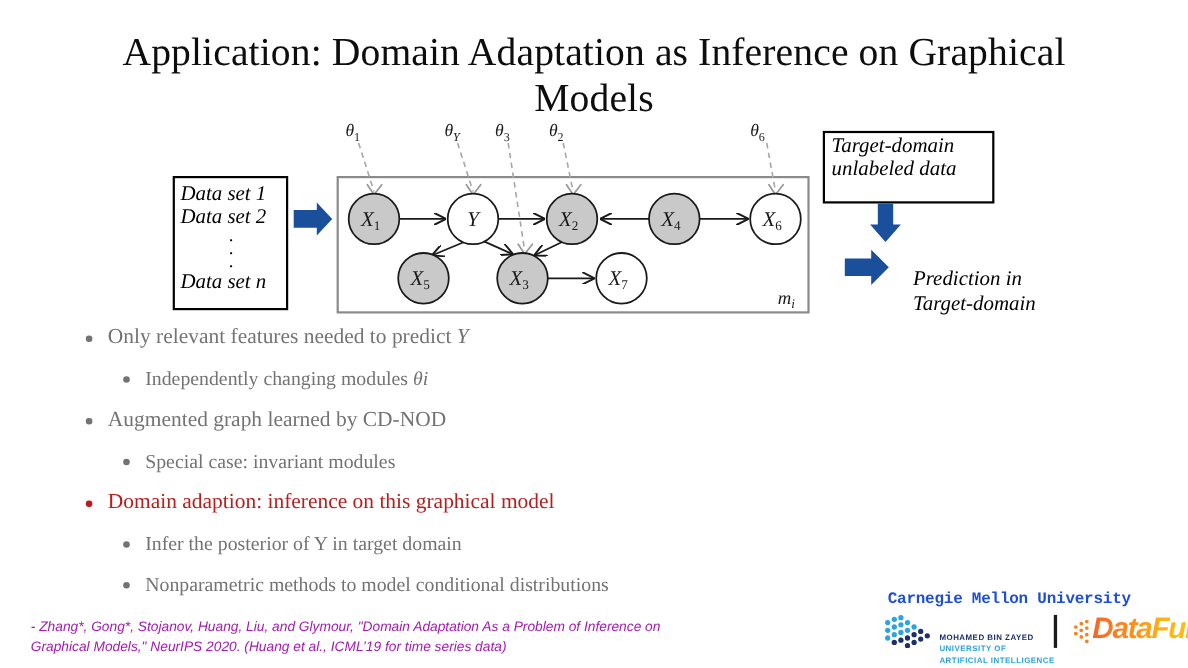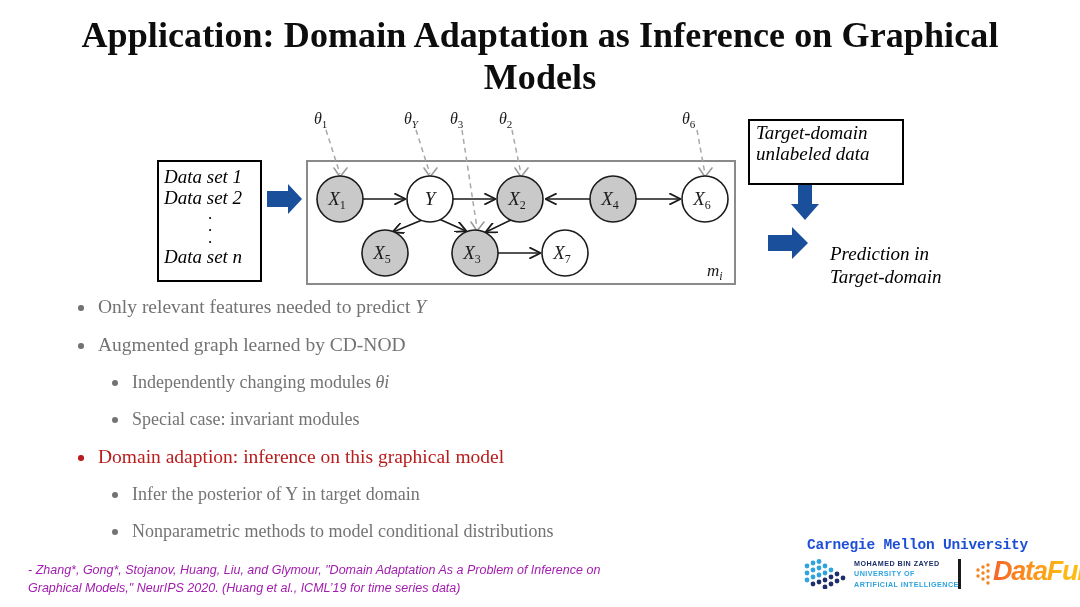--- a/index.html
+++ b/index.html
@@ -14,29 +14,28 @@
     background: #ffffff;
     overflow: hidden;
     font-family: "Liberation Serif", serif;
     color: #000000;
   }
 
   
   #title {
     position: absolute;
     left: 40px;
-    top: 14px;
+    top: 26px;
     width: 1000px;
     text-align: center;
     font-family: "Liberation Serif", serif;
     font-size: 36px;
     line-height: 1.17;
     color: #0d0d0d;
     letter-spacing: 0.1px;
-    font-weight: bold;
   }
 
   
   #figure {
     position: absolute;
     left: 0;
     top: 108px;
     width: 868px;
     height: 185px;
   }
@@ -169,21 +168,21 @@
     position: absolute;
     left: 64px;
     top: 22px;
     font-family: "Liberation Sans", sans-serif;
     font-weight: bold;
     font-size: 7.2px;
     line-height: 1.45;
     letter-spacing: 0.45px;
     white-space: nowrap;
   }
-  #mbz-text .l1 { color: #1c2f6b; }
+  #mbz-text .l1 { color: #1c2f6b; margin-top: 16px; }
   #mbz-text .l2, #mbz-text .l3 { color: #2da3e0; }
   #logo-divider {
     position: absolute;
     left: 168px;
     top: 22px;
     width: 2.5px;
     height: 30px;
     background: #1a1a1a;
   }
   #datafun {
@@ -325,26 +324,26 @@
       </g>
     </svg>
   </div>
 
   <div id="bullets">
 
     <div class="bullet lvl1">
       <span class="dot"></span><span>Only relevant features needed to predict </span><span class="mathi">Y</span>
     </div>
 
+    <div class="bullet lvl2">
+      <span class="dot"></span><span>Independently changing modules </span><span class="mathi">θi</span>
+    </div>
+
     <div class="bullet lvl1">
       <span class="dot"></span><span>Augmented graph learned by CD-NOD</span>
-    </div>
-
-    <div class="bullet lvl2">
-      <span class="dot"></span><span>Independently changing modules </span><span class="mathi">θi</span>
     </div>
 
     <div class="bullet lvl2">
       <span class="dot"></span><span>Special case: invariant modules</span>
     </div>
 
     <div class="bullet lvl1 blue">
       <span class="dot"></span><span>Domain adaption: inference on this graphical model</span>
     </div>
 

